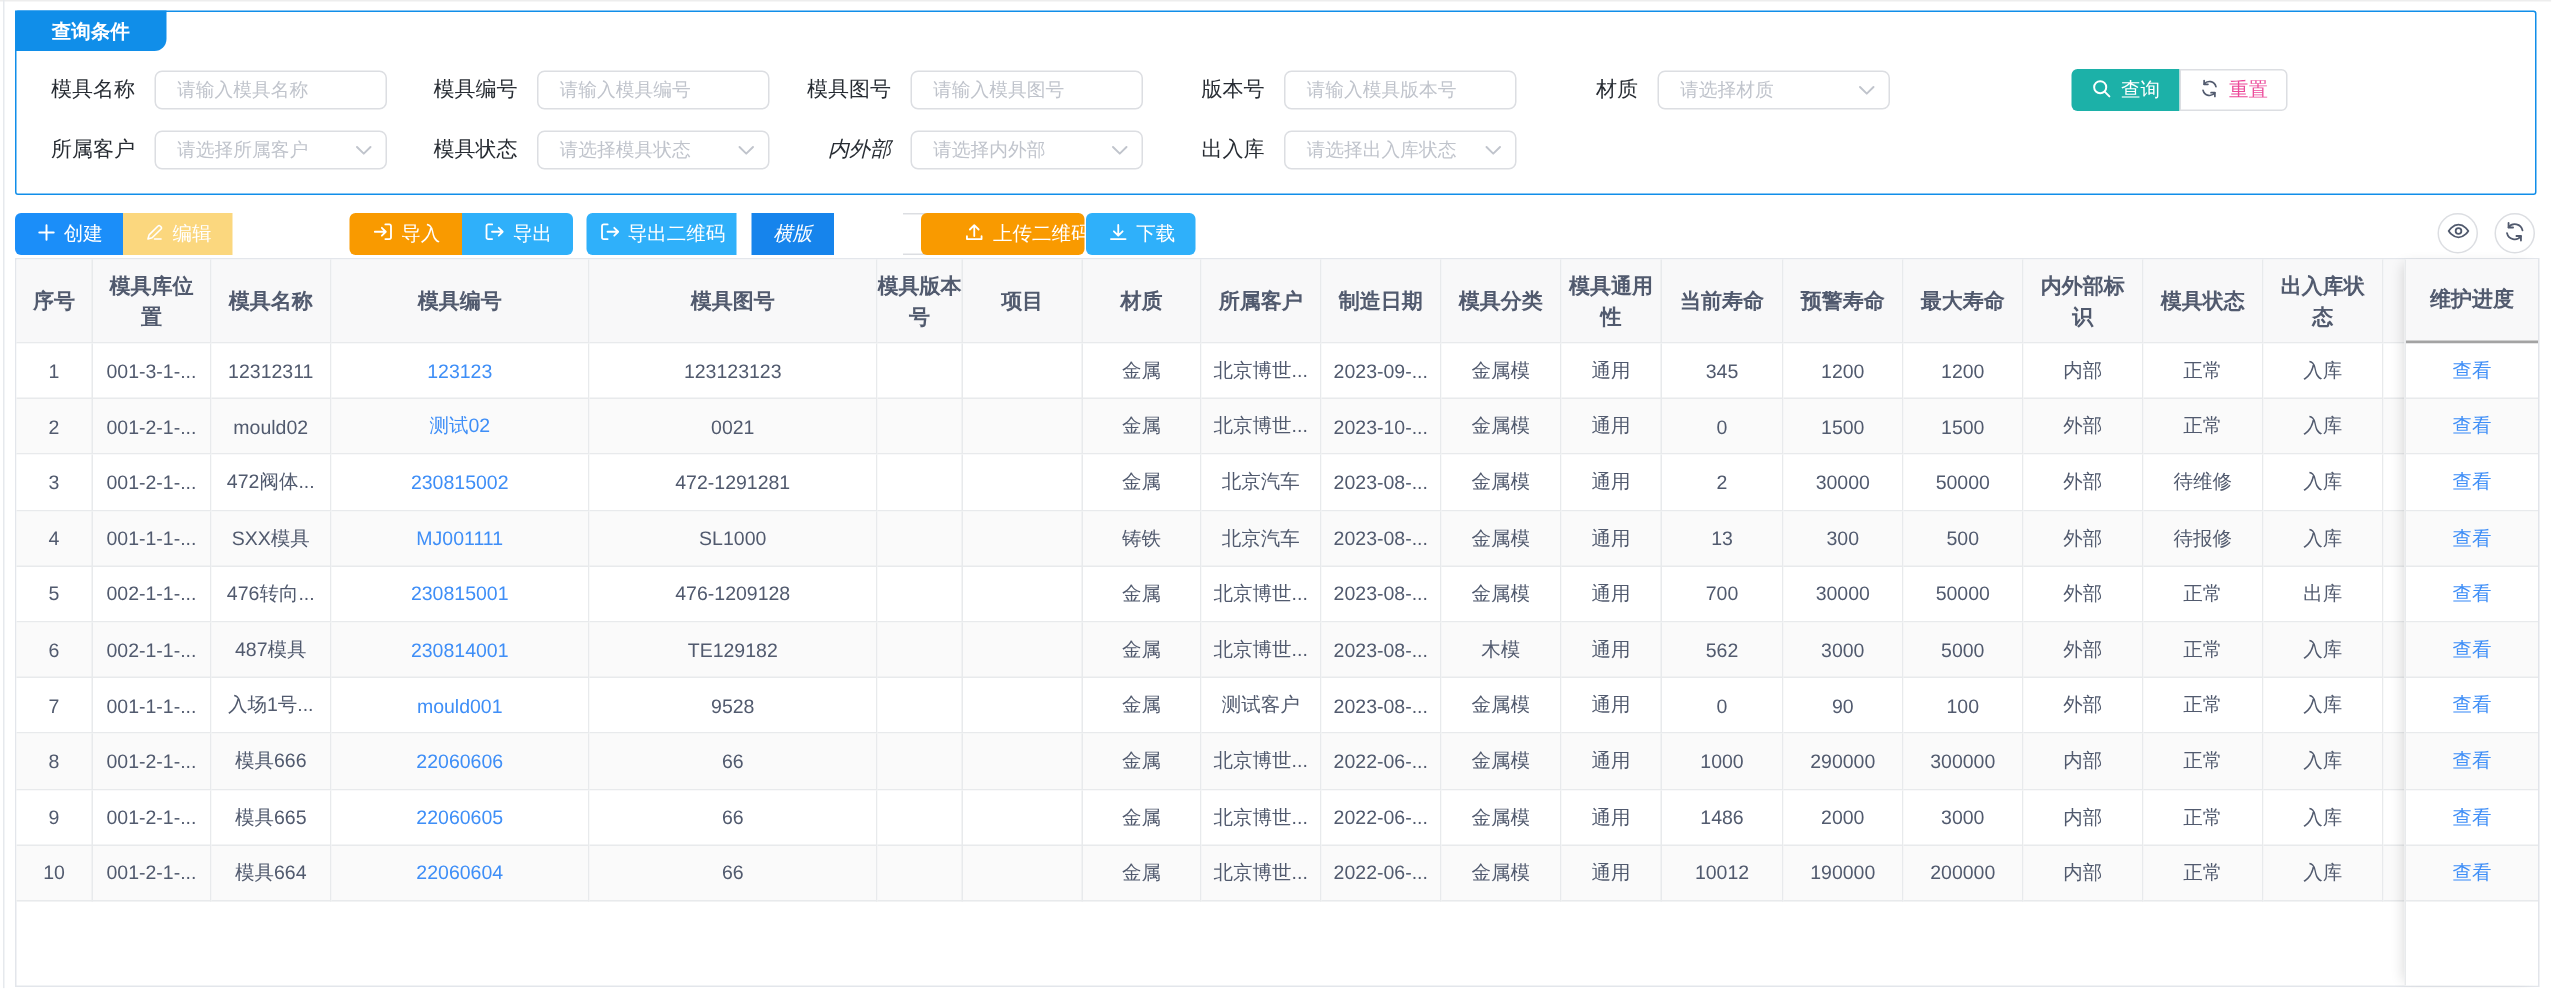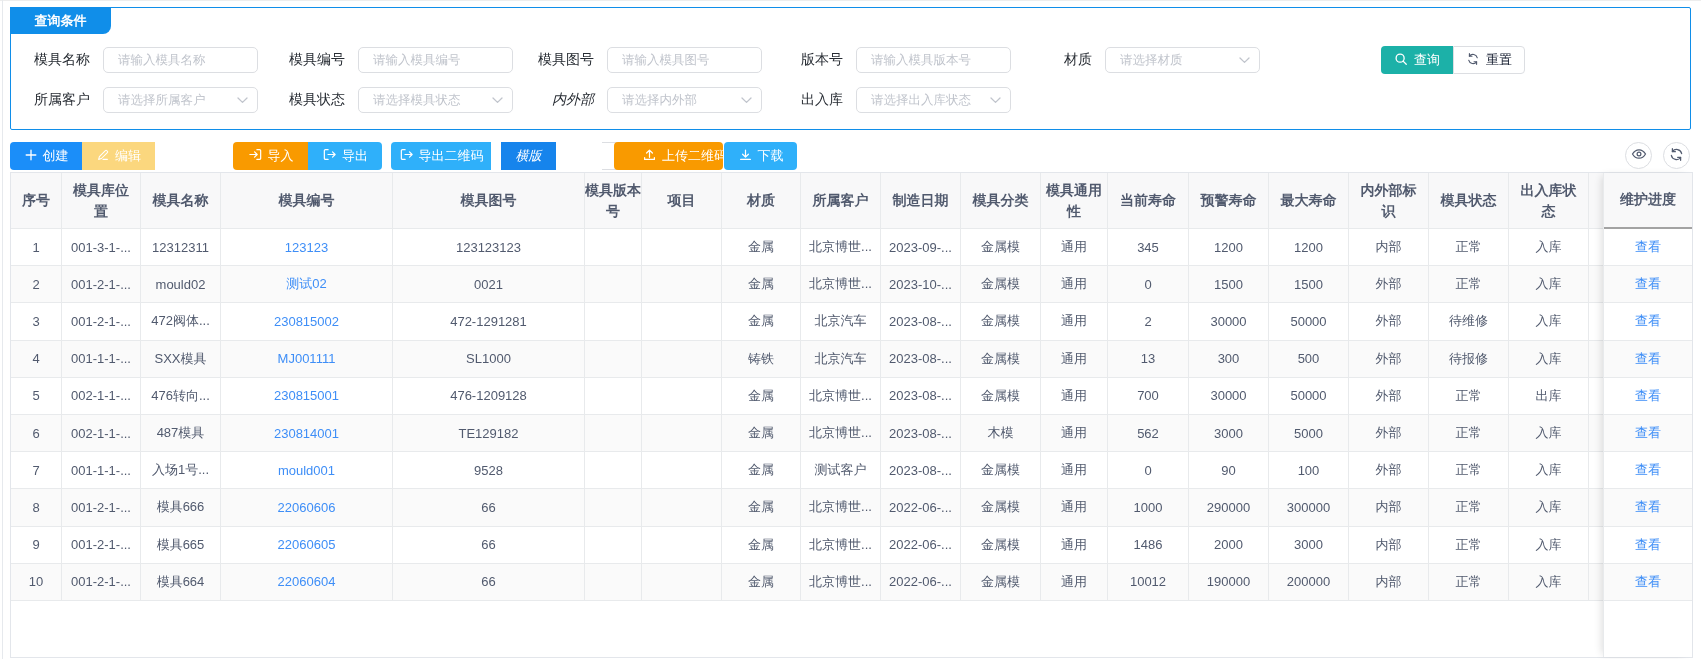--- a/index.html
+++ b/index.html
@@ -24,21 +24,21 @@
   .fi input.ctl::placeholder { color:#c0c4cc; }
   .fi .sel { display:flex; align-items:center; justify-content:space-between; padding:0 9px 0 14px;
              cursor:pointer; }
   .fi .sel .ph { color:#c0c4cc; font-size:12.5px; white-space:nowrap; overflow:hidden; }
   .fi .sel svg { flex:none; }
   .search-actions { position:absolute; left:1370px; top:38px; display:flex; }
   .btn-search { display:flex; align-items:center; justify-content:center; gap:6px; width:72px; height:28px;
                 background:#1cb1a8; color:#fff; font-size:13px; border:none; border-radius:4px 0 0 4px;
                 cursor:pointer; font-family:inherit; }
   .btn-reset  { display:flex; align-items:center; justify-content:center; gap:6px; width:72px; height:28px;
-                background:#fff; color:#0f172a; font-size:13px; border:1px solid #dcdee2;
+                background:#fff; color:#ec4899; font-size:13px; border:1px solid #dcdee2;
                 border-radius:0 4px 4px 0; cursor:pointer; font-family:inherit; }
 
   
   .toolbar { position:absolute; left:10px; top:142px; height:28px; width:1200px; }
   .tbtn { position:absolute; top:0; height:28px; display:flex; align-items:center; justify-content:center;
           gap:5px; color:#fff; font-size:13px; border:none; cursor:pointer; font-family:inherit;
           white-space:nowrap; }
   .tbtn svg { flex:none; }
   .tb-create     { left:0;     width:72px;  background:#1b8ef9; border-radius:4px 0 0 4px; }
   .tb-edit       { left:72px;  width:73px;  background:#fbd77e; }

